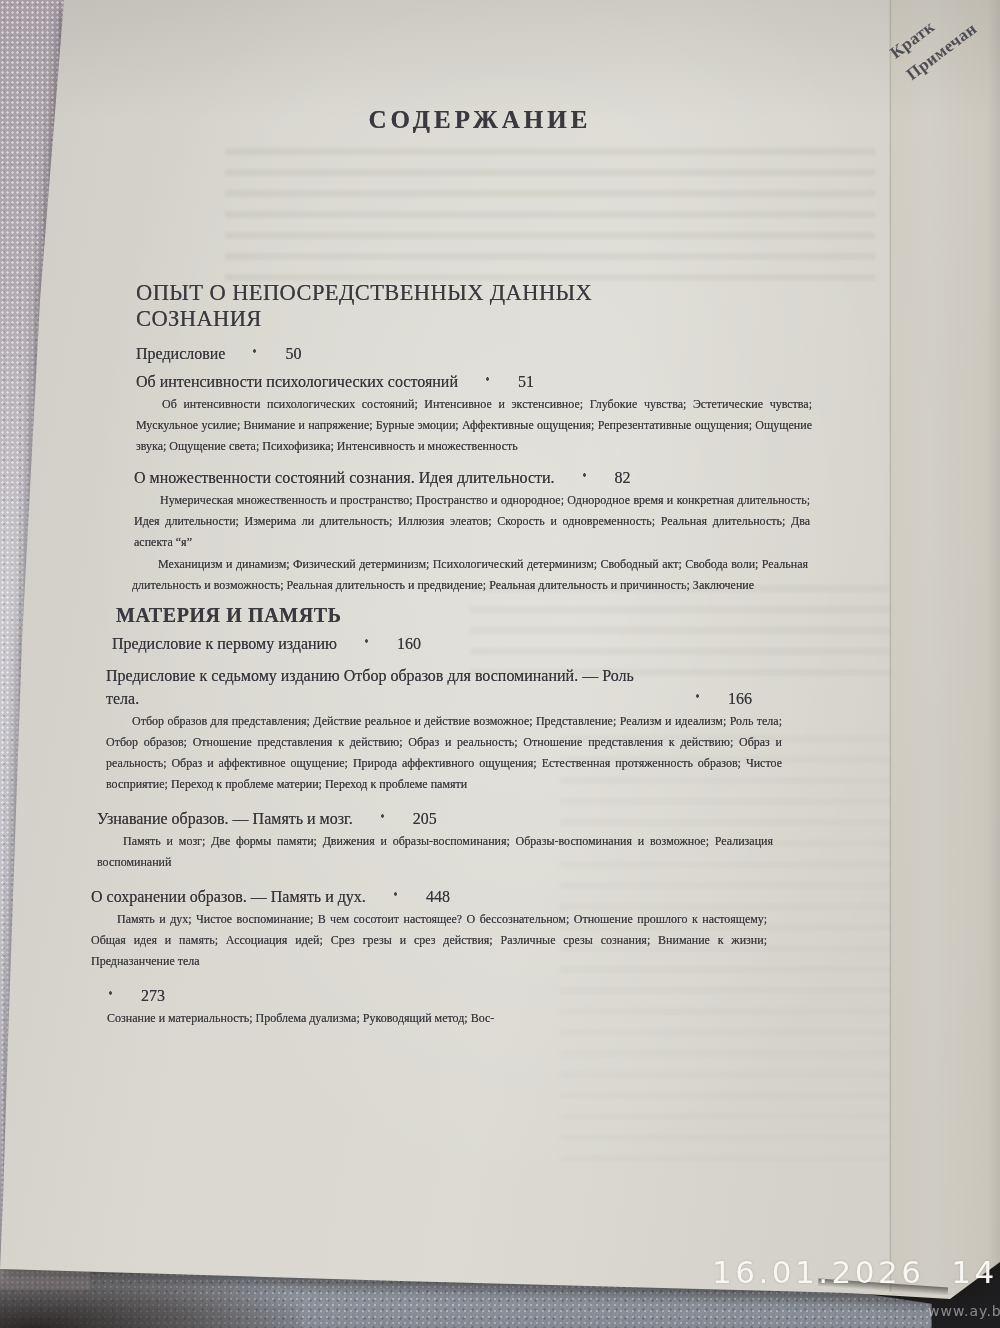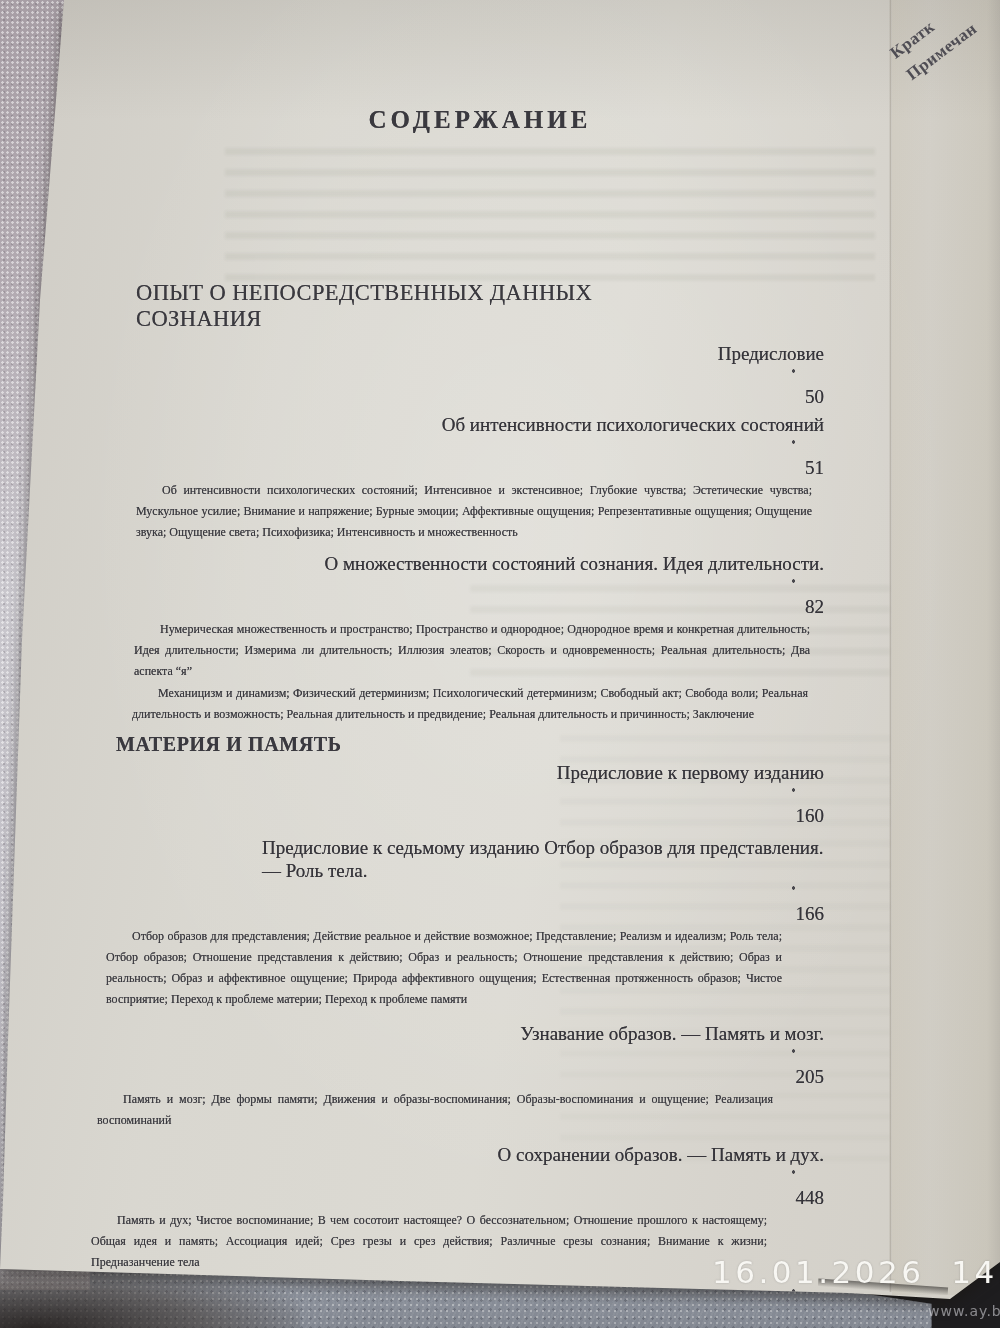--- a/index.html
+++ b/index.html
@@ -95,28 +95,28 @@
     text-align:center;font-size:25px;font-weight:bold;letter-spacing:4px;color:#3a393f;
   }
   .sec-head1{
     margin:146px 0 0 136px;width:545px;
     font-size:22.5px;font-weight:normal;line-height:26px;letter-spacing:.4px;color:#3a393f;
   }
   .sec-head2{
     margin:8px 0 0 116px;width:560px;
     font-size:20px;font-weight:bold;letter-spacing:.6px;color:#3a393f;
   }
-  .row{display:flex;align-items:flex-end;margin-right:176px;font-size:19px;line-height:23px;flex-direction:column;}
+  .row{display:flex;align-items:flex-end;margin-right:176px;font-size:16px;line-height:23px;}
   .etitle{flex:0 1 auto;max-width:562px;}
   .leader{
     flex:1 1 aupx;align-self:flex-end;height:20px;margin:0 10px 0 20px;min-width:30px;
     background-image:radial-gradient(circle, #4a494e 1.5px, transparent 1.9px);
     background-size:37px 20px;background-position:right 2px bottom 4px;background-repeat:repeat-x;
   }
-  .pnum{flex:0 0 auto;min-width:46px;text-align:right;}
+  .pnum{flex:0 0 auto;min-width:46px;text-align:left;}
   .detail{
     width:676px;font-size:12px;line-height:21px;
     text-align:justify;text-indent:26px;margin-top:1px;color:#3a3a40;
   }
   
   .mA{margin-left:136px}.mA2{margin-left:134px}.mA3{margin-left:132px}
   .mB0{margin-left:112px}.mB1{margin-left:106px}.mB2{margin-left:97px}.mB3{margin-left:91px}.mB4{margin-left:81px}
   .gap1{margin-top:10px}.gap2{margin-top:5px}.gap3{margin-top:9px}.gap4{margin-top:12px}
   
   .timestamp{
@@ -189,32 +189,32 @@
 
       <div class="sec-head2">МАТЕРИЯ И ПАМЯТЬ</div>
 
       <div class="row mB0 gap2">
         <span class="etitle">Предисловие к первому изданию</span>
         <span class="leader"></span>
         <span class="pnum">160</span>
       </div>
 
       <div class="row mB1 gap3">
-        <span class="etitle">Предисловие к седьмому изданию Отбор образов для представления. — Роль тела.</span>
+        <span class="etitle">Предисловие к седьмому изданию Отбор образов для воспоминаний. — Роль тела.</span>
         <span class="leader"></span>
         <span class="pnum">166</span>
       </div>
       <div class="detail mB1">Отбор образов для представления; Действие реальное и действие возможное; Представление; Реализм и идеализм; Роль тела; Отбор образов; Отношение представления к действию; Образ и реальность; Отношение представления к действию; Образ и реальность; Образ и аффективное ощущение; Природа аффективного ощущения; Естественная протяженность образов; Чистое восприятие; Переход к проблеме материи; Переход к проблеме памяти</div>
 
       <div class="row mB2 gap4">
         <span class="etitle">Узнавание образов. — Память и мозг.</span>
         <span class="leader"></span>
         <span class="pnum">205</span>
       </div>
-      <div class="detail mB2">Память и мозг; Две формы памяти; Движения и образы-воспоминания; Образы-воспоминания и ощущение; Реализация воспоминаний</div>
+      <div class="detail mB2">Память и мозг; Две формы памяти; Движения и образы-воспоминания; Образы-воспоминания и возможное; Реализация воспоминаний</div>
 
       <div class="row mB3 gap4">
         <span class="etitle">О сохранении образов. — Память и дух.</span>
         <span class="leader"></span>
         <span class="pnum">448</span>
       </div>
       <div class="detail mB3">Память и дух; Чистое воспоминание; В чем сосотоит настоящее? О бессознательном; Отношение прошлого к настоящему; Общая идея и память; Ассоциация идей; Срез грезы и срез действия; Различные срезы сознания; Внимание к жизни; Предназанчение тела</div>
 
       <div class="row mB4 gap4">
         <span class="leader"></span>

